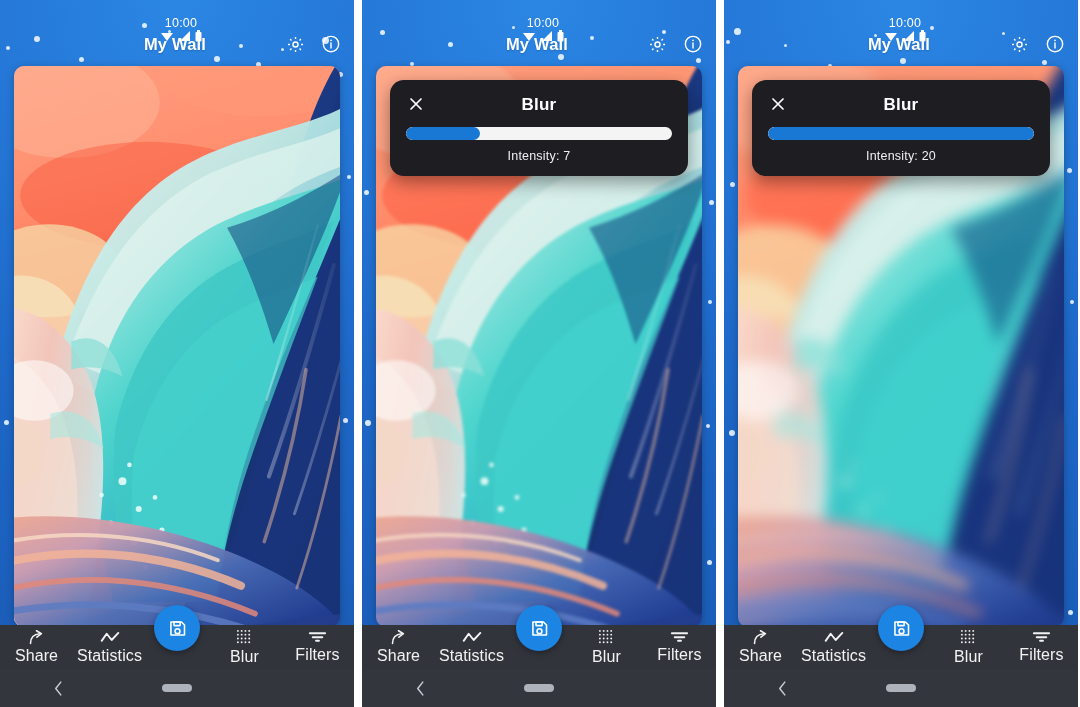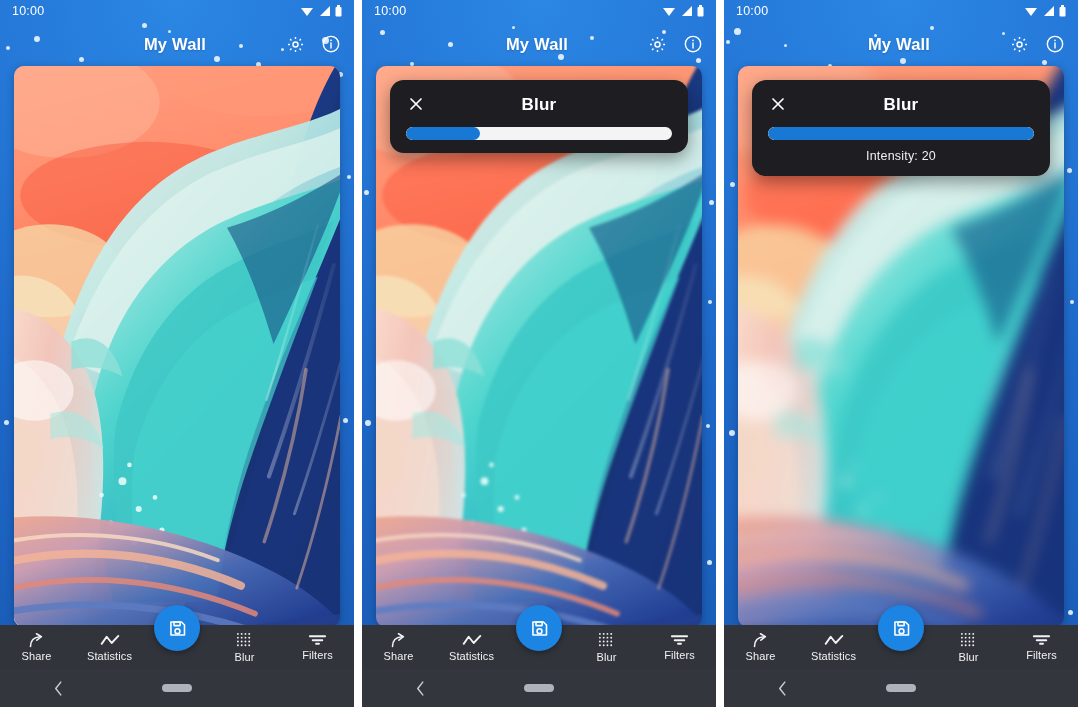--- a/index.html
+++ b/index.html
@@ -30,29 +30,30 @@
   }
   .bubbles { position: absolute; inset: 0; }
   .bubble {
     position: absolute;
     background: #e9f3ff;
     border-radius: 50%;
     opacity: .92;
   }
   
   .statusbar {
-    position: absolute; top: 0; left: 0; right: 0;
+    position: absolute; top: 0; left: 8px; right: 0;
     height: 22px;
     display: flex; align-items: center;
     justify-content: space-between;
-    padding: 0 12px;
+    padding: 16px 12px;
     color: #ffffff;
     font-size: 12.5px;
     letter-spacing: .2px;
     z-index: 6;
+    flex-direction: column;
   }
   .sb-right { display: flex; align-items: center; gap: 4px; }
   
   .appbar {
     position: absolute; top: 24px; left: 0; right: 0;
     height: 40px;
     display: flex; align-items: center;
     z-index: 6;
     padding: 0 12px;
   }
@@ -146,21 +147,21 @@
     z-index: 5;
   }
   .nav-item {
     flex: 1;
     display: flex; flex-direction: column;
     align-items: center; justify-content: center;
     gap: 2px;
     color: #f2f2f2;
   }
   .nav-item .nav-label {
-    font-size: 11px;
+    font-size: 16px;
     letter-spacing: .1px;
   }
   .nav-spacer { width: 62px; flex: none; }
   .fab {
     position: absolute;
     left: 50%;
     bottom: 56px;
     transform: translateX(-50%);
     width: 46px; height: 46px;
     border-radius: 50%;
@@ -530,20 +531,21 @@
         <span class="bd-close">
           <svg width="14" height="14" viewBox="0 0 14 14" fill="none" stroke="#fff" stroke-width="1.7" stroke-linecap="round">
             <path d="M2 2 L12 12 M12 2 L2 12"></path>
           </svg>
         </span>
         <span class="bd-title">Blur</span>
       </div>
       <div class="bd-slider">
         <div class="bd-fill" style="width: 28%;"></div>
       </div>
+      <div class="bd-value">Intensity: 7</div>
     </div>
 
     <div class="fab">
       <span>
         <svg width="21" height="21" viewBox="0 0 24 24" fill="none" stroke="#fff" stroke-width="1.8" stroke-linejoin="round">
           <path d="M4.5 4.5h12l3.5 3.5v11.5h-15.5z"></path>
           <path d="M8 4.5h7v4.2h-7z"></path>
           <circle cx="12" cy="15" r="2.8"></circle>
         </svg>
       </span>

